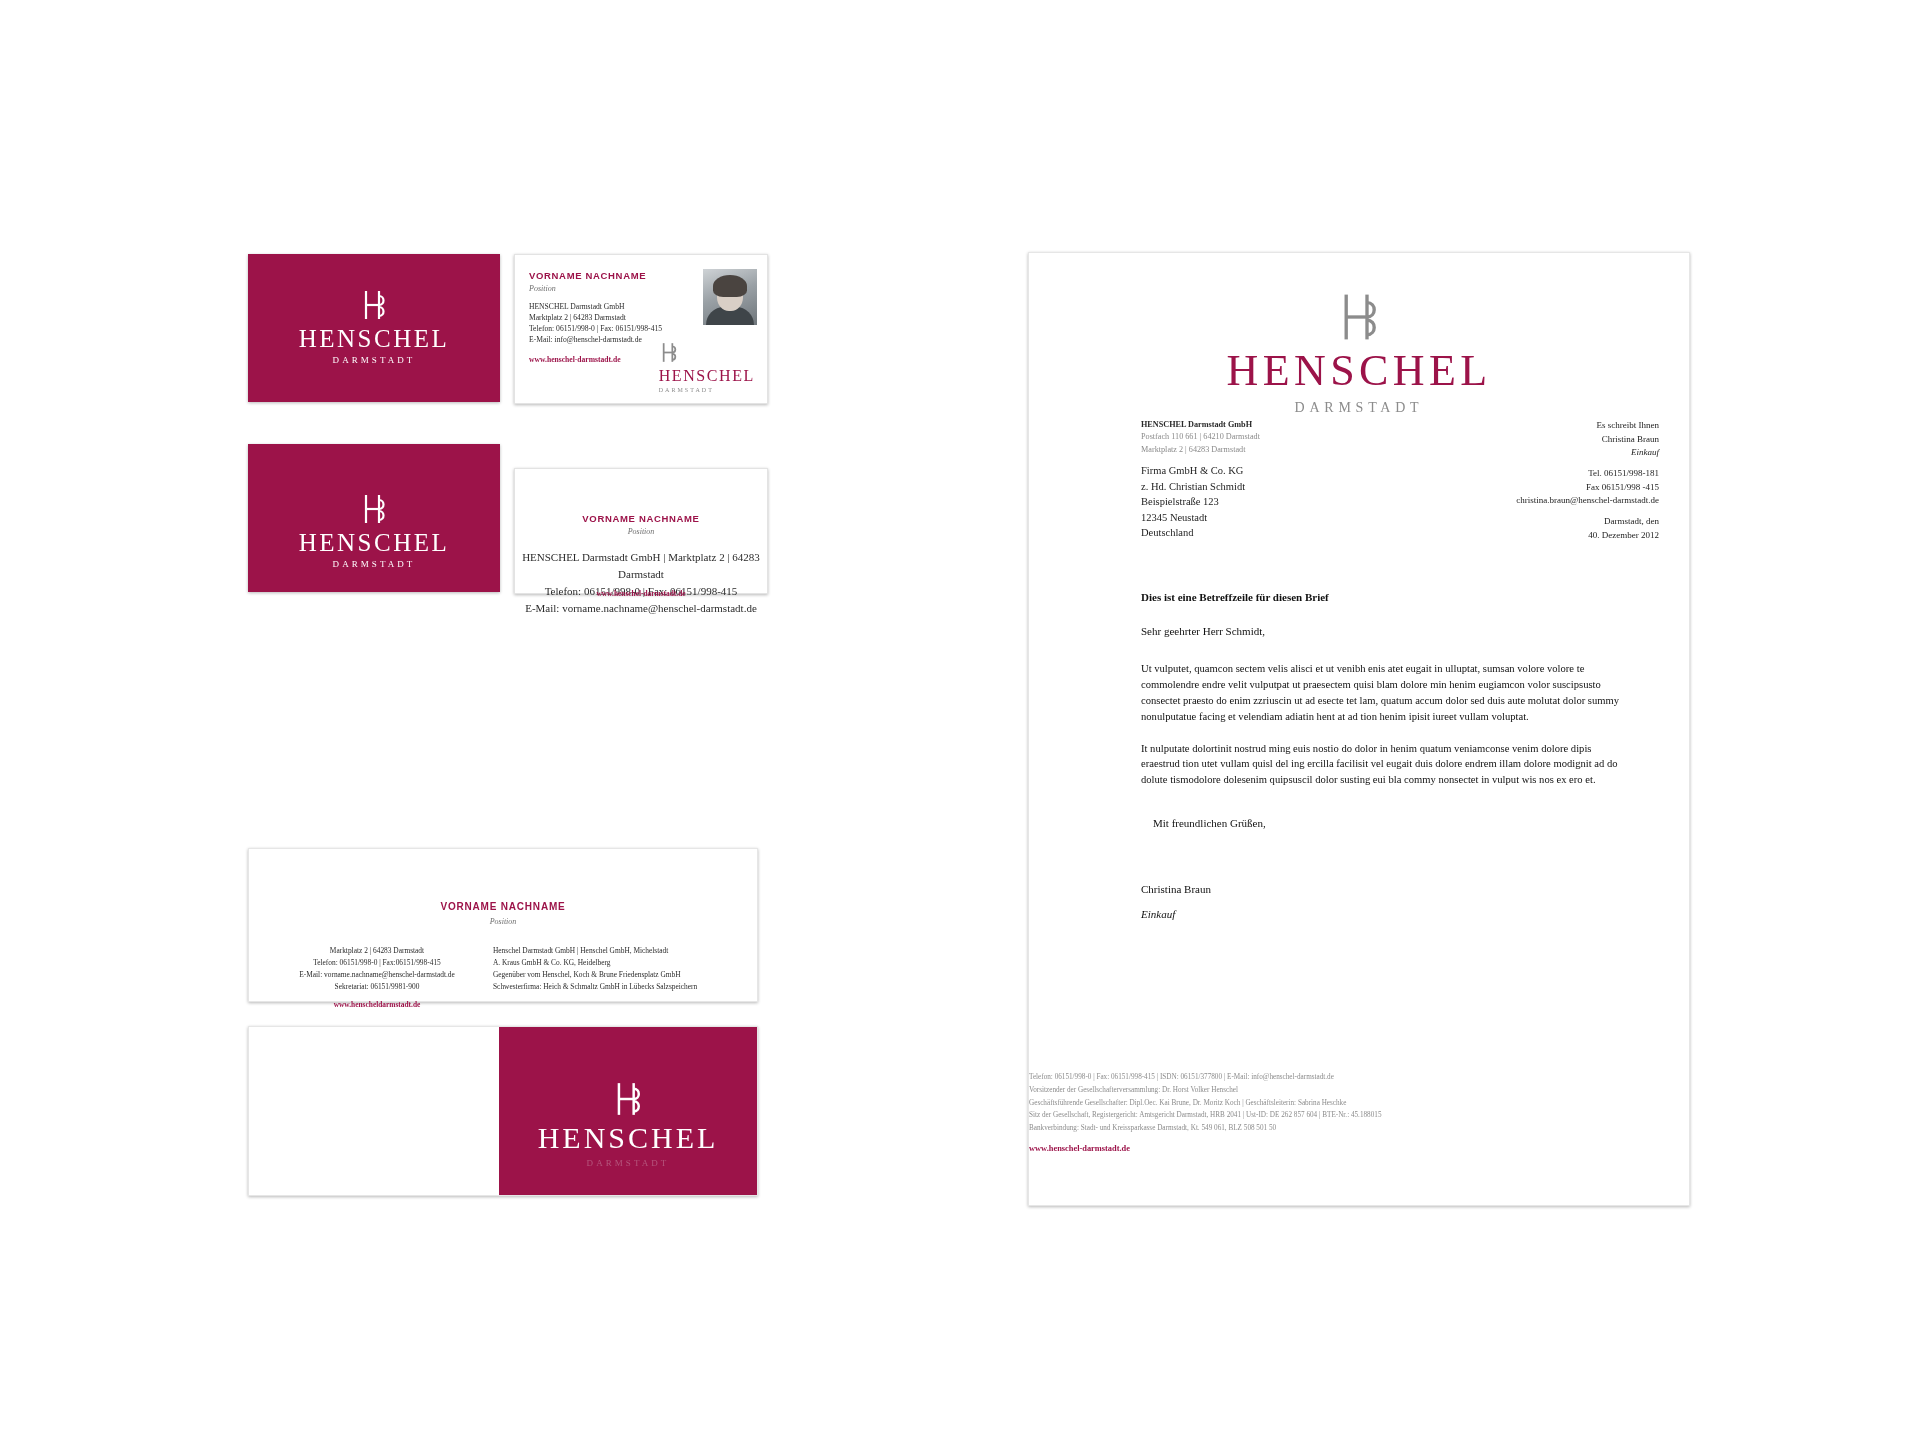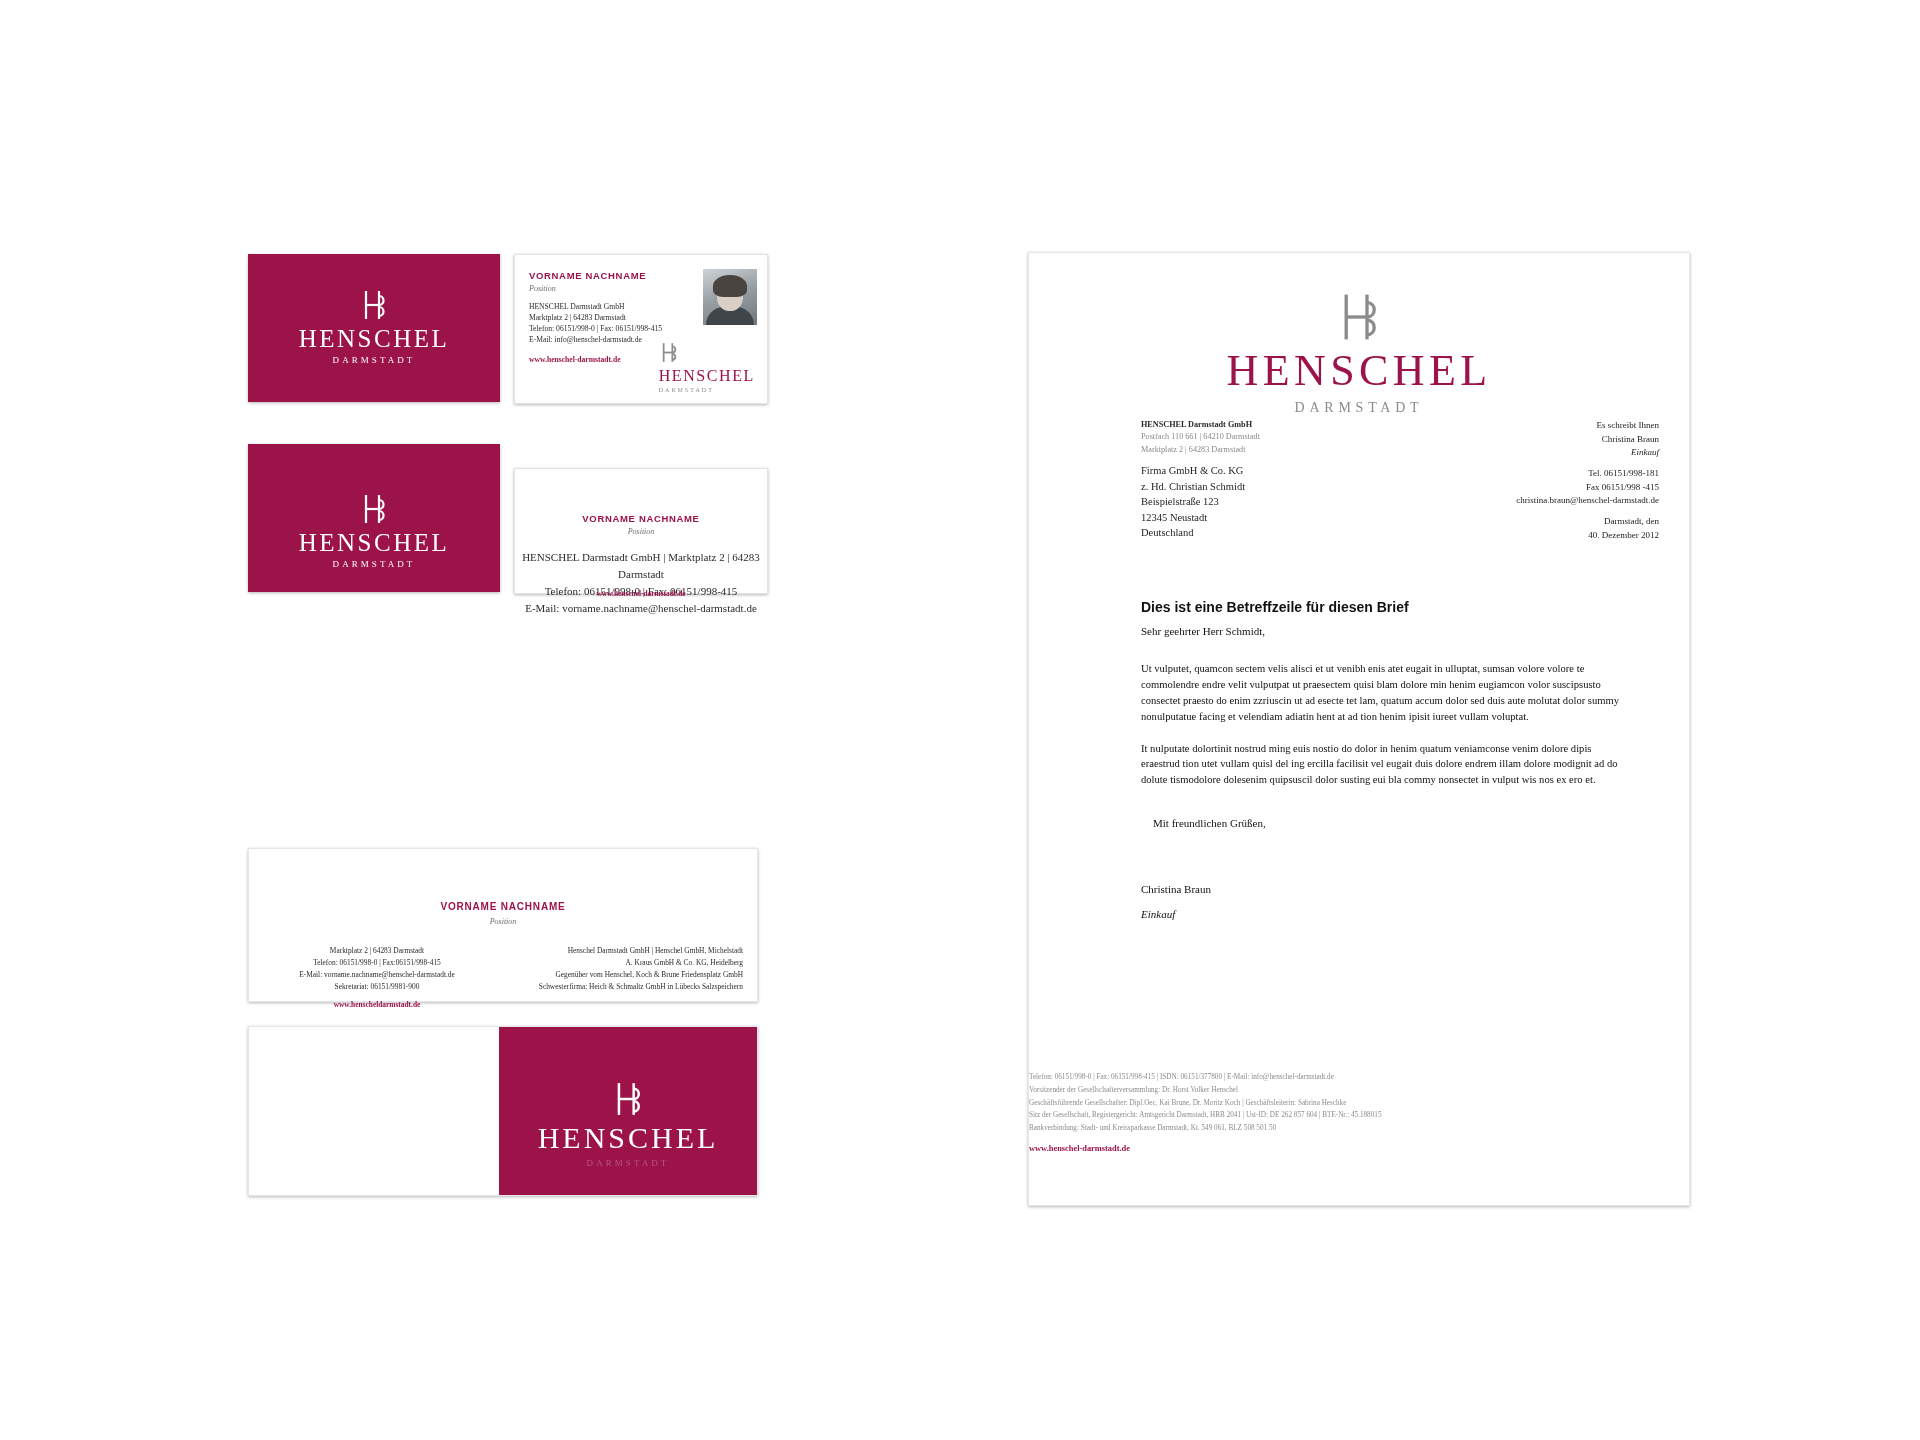--- a/index.html
+++ b/index.html
@@ -70,21 +70,21 @@
   #bc4 .lines{position:absolute;left:0;right:0;top:80px;font-size:11px;color:#2b2b2b;line-height:1.55;}
   #bc4 .web{position:absolute;left:0;right:0;top:120px;font-size:7.4px;color:#9c1349;font-weight:700;}
 
   
   #slip{left:248px;top:848px;width:508px;height:152px;border:1px solid #e6e6e6;}
   #slip .name{position:absolute;left:0;right:0;top:52px;text-align:center;font-family:"Liberation Sans",sans-serif;
     font-size:10px;letter-spacing:.08em;color:#9c1349;font-weight:700;}
   #slip .pos{position:absolute;left:0;right:0;top:68px;text-align:center;font-size:8px;font-style:italic;color:#6d6d6d;}
   #slip .colL{position:absolute;left:18px;top:96px;width:220px;text-align:center;font-size:7.4px;color:#2b2b2b;line-height:1.6;}
   #slip .colL .web{color:#9c1349;font-weight:700;margin-top:7px;display:block;}
-  #slip .colR{position:absolute;right:14px;top:96px;width:250px;text-align:right;font-size:7.4px;color:#2b2b2b;line-height:1.6;}
+  #slip .colR{position:absolute;right:14px;top:96px;width:250px;text-align:left;font-size:7.4px;color:#2b2b2b;line-height:1.6;}
 
   
   #env{left:248px;top:1026px;width:508px;height:168px;border:1px solid #e6e6e6;}
   #env .block{position:absolute;right:0;top:0;width:258px;height:168px;background:#9c1349;}
   #env .logo-wrap{position:absolute;left:0;right:0;top:52px;text-align:center;}
   #env .wordmark{color:#fff;font-size:30px;}
   #env .subword{color:#c98aa5;font-size:9px;margin-top:6px;opacity:.55;}
 
   
   #letter{left:1028px;top:252px;width:660px;height:952px;border:1px solid #e6e6e6;}
@@ -93,22 +93,22 @@
   #letter .lhead .subword{color:#8c8c8c;font-size:14px;margin-top:8px;}
 
   #letter .sender{position:absolute;left:112px;top:166px;font-size:8.2px;line-height:1.5;color:#8a8a8a;}
   #letter .sender b{color:#2b2b2b;font-weight:700;}
   #letter .recip{position:absolute;left:112px;top:210px;font-size:10.5px;line-height:1.48;color:#1d1d1d;}
   #letter .meta1{position:absolute;right:30px;top:166px;text-align:right;font-size:9px;line-height:1.5;color:#1d1d1d;}
   #letter .meta1 em{font-style:italic;}
   #letter .meta2{position:absolute;right:30px;top:214px;text-align:right;font-size:9px;line-height:1.5;color:#1d1d1d;}
   #letter .meta3{position:absolute;right:30px;top:262px;text-align:right;font-size:9px;line-height:1.5;color:#1d1d1d;}
 
-  #letter .subject{position:absolute;left:112px;top:338px;right:40px;font-family:Liberation Sans, sans-serif;
-    font-weight:700;font-size:14px;color:#111;margin-top:8px;}
+  #letter .subject{position:absolute;left:112px;top:338px;right:40px;font-family:Liberation Serif, serif;
+    font-weight:700;font-size:11px;color:#111;}
   #letter .salut{position:absolute;left:112px;top:372px;font-size:11px;color:#111;}
   #letter .body{position:absolute;left:112px;top:404px;width:480px;font-size:10.6px;line-height:1.5;color:#111;}
   #letter .body p{margin:4px 0 16px 0;}
   #letter .closing{position:absolute;left:124px;top:564px;font-size:11px;color:#111;}
   #letter .signname{position:absolute;left:112px;top:630px;font-size:11px;color:#111;}
   #letter .signrole{position:absolute;left:112px;top:655px;font-size:11px;font-style:italic;color:#111;}
 
   #letter .footer{position:absolute;left:0;right:0;bottom:48px;text-align:left;font-size:7.2px;
     line-height:1.75;color:#8b8b8b;}
   #letter .footer .fweb{display:block;margin-top:8px;font-size:8.4px;color:#9c1349;font-weight:700;}

